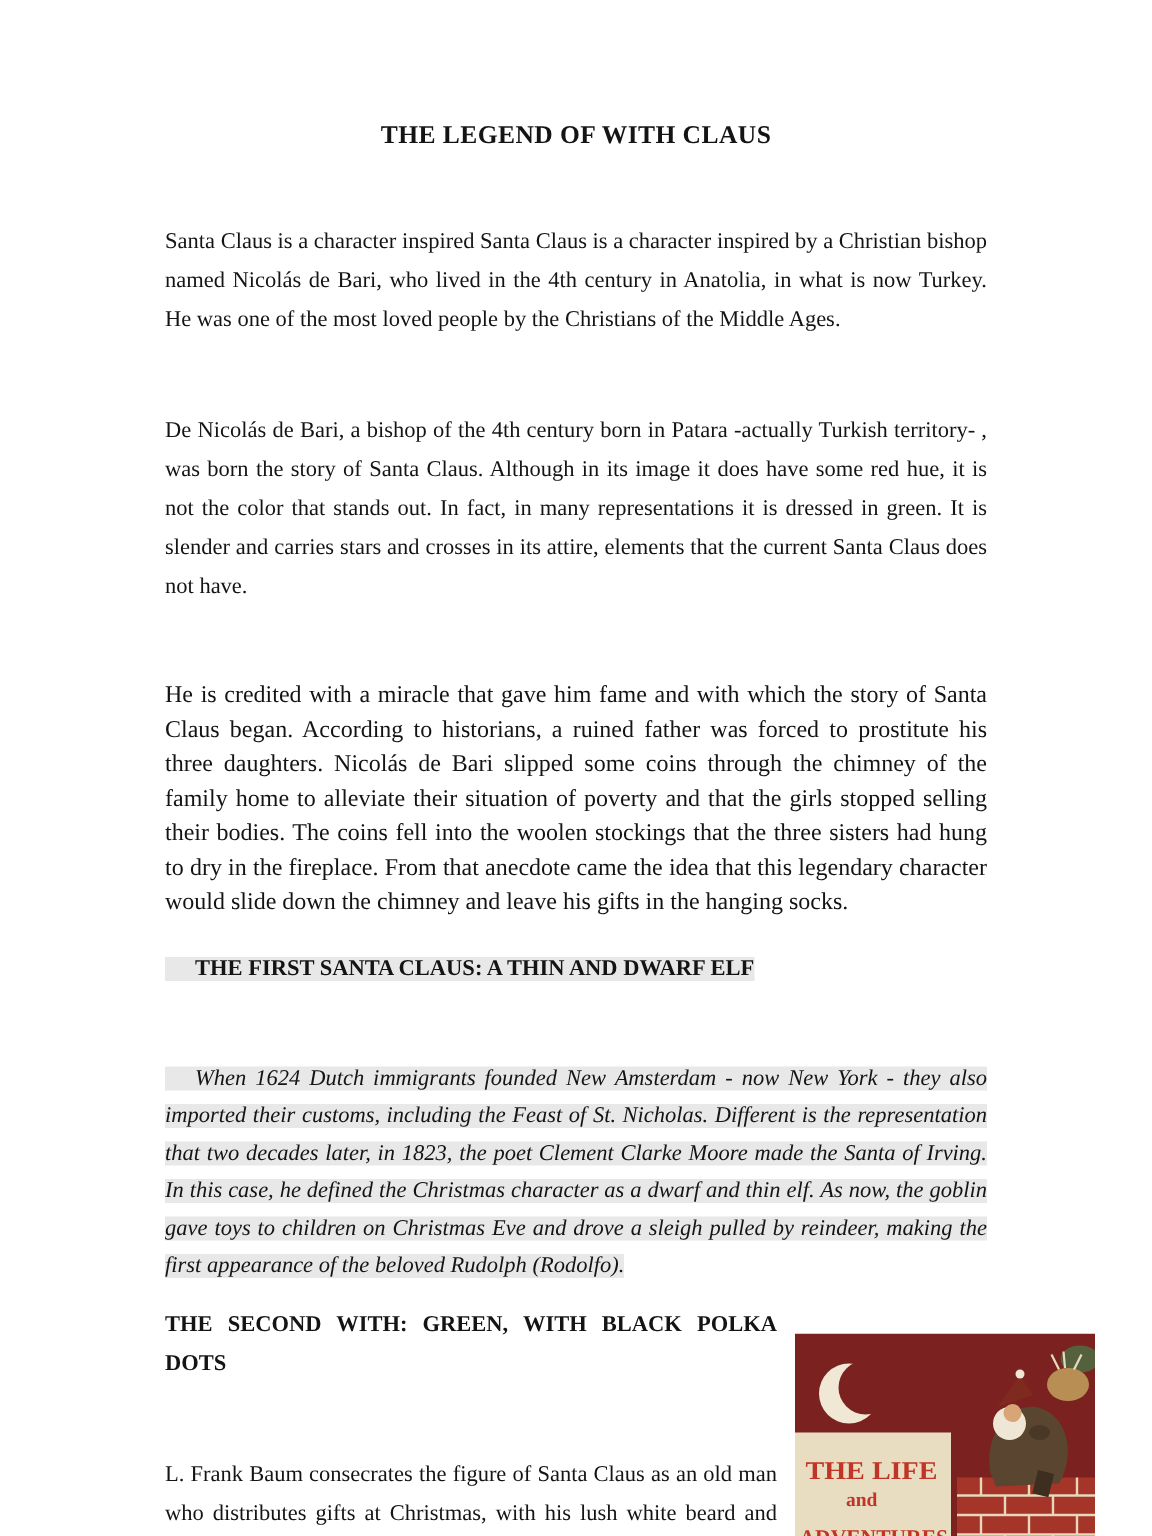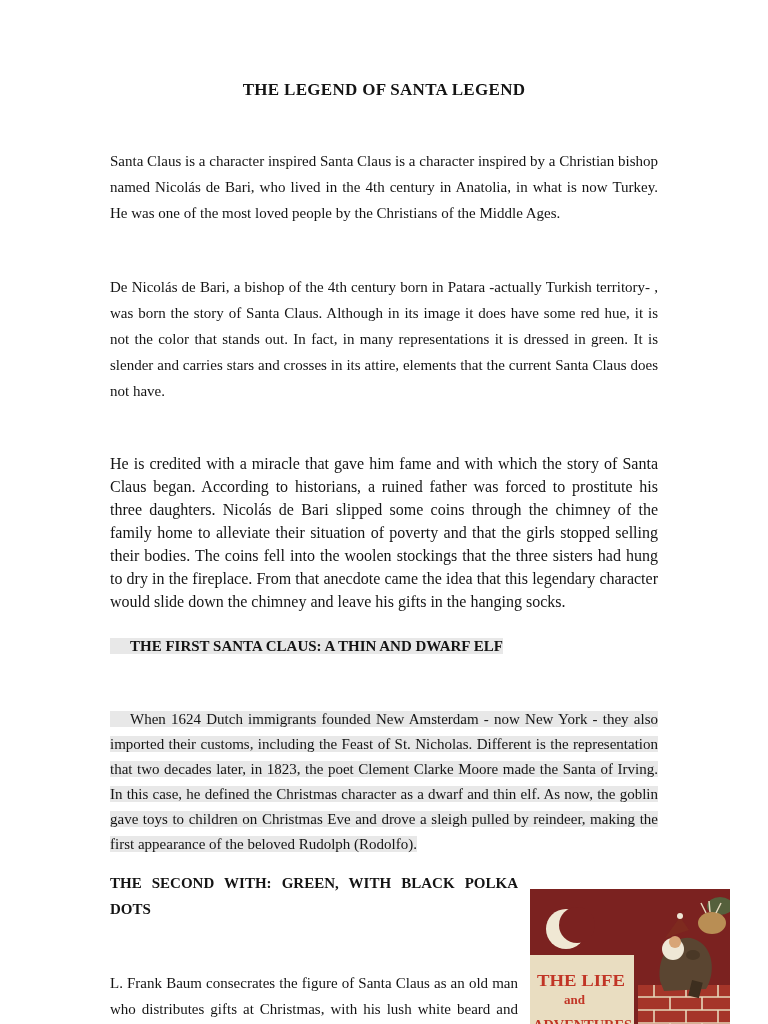--- a/index.html
+++ b/index.html
@@ -36,41 +36,41 @@
     line-height: 23px;
     margin-bottom: 14px;
   }
   h2.section-heading {
     font-size: 15px;
     line-height: 26px;
     font-weight: bold;
     margin: 20px 0 8px 0;
   }
   .hl { background: #e8e8e8; padding-left: 20px; }
-  p.hl-para { line-height: 25px; }
+  p.hl-para { line-height: 25px; font-style: italic; }
 
   .section2 { margin-top: 6px; }
   .section2 h2.section-heading {
     text-align: justify;
     margin-top: 10px;
   }
   .cover-figure {
     float: right;
     width: 200px;
     height: 160px;
     margin: 19px -72px 4px 12px; 
   }
   .cover-figure svg { display: block; width: 200px; height: 160px; }
 </style>
 </head>
 <body>
 
 <div class="page">
 
-  <h1 class="doc-title">THE LEGEND OF SANTA LEGEND</h1>
+  <h1 class="doc-title">THE LEGEND OF WITH CLAUS</h1>
 
   <p class="body-text">Santa Claus is a character inspired Santa Claus is a character inspired by a Christian bishop named Nicolás de Bari, who lived in the 4th century in Anatolia, in what is now Turkey. He was one of the most loved people by the Christians of the Middle Ages.</p>
 
   <p class="body-text">De Nicolás de Bari, a bishop of the 4th century born in Patara -actually Turkish territory- , was born the story of Santa Claus. Although in its image it does have some red hue, it is not the color that stands out. In fact, in many representations it is dressed in green. It is slender and carries stars and crosses in its attire, elements that the current Santa Claus does not have.</p>
 
   <p class="body-text small">He is credited with a miracle that gave him fame and with which the story of Santa Claus began. According to historians, a ruined father was forced to prostitute his three daughters. Nicolás de Bari slipped some coins through the chimney of the family home to alleviate their situation of poverty and that the girls stopped selling their bodies. The coins fell into the woolen stockings that the three sisters had hung to dry in the fireplace. From that anecdote came the idea that this legendary character would slide down the chimney and leave his gifts in the hanging socks.</p>
 
   <h2 class="section-heading"><span class="hl">THE FIRST SANTA CLAUS: A THIN AND DWARF ELF</span></h2>
 
   <p class="body-text hl-para"><span class="hl">When 1624 Dutch immigrants founded New Amsterdam - now New York - they also imported their customs, including the Feast of St. Nicholas. Different is the representation that two decades later, in 1823, the poet Clement Clarke Moore made the Santa of Irving. In this case, he defined the Christmas character as a dwarf and thin elf. As now, the goblin gave toys to children on Christmas Eve and drove a sleigh pulled by reindeer, making the first appearance of the beloved Rudolph (Rodolfo).</span></p>

